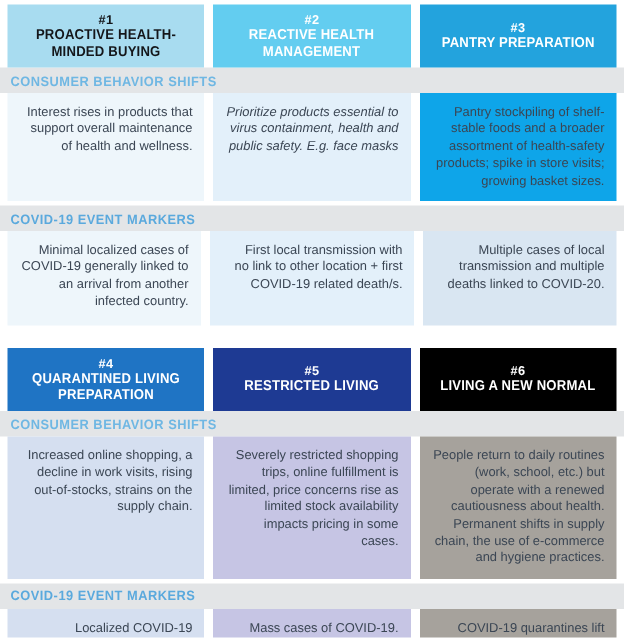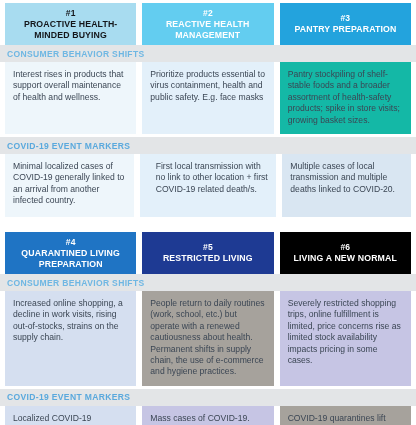--- a/index.html
+++ b/index.html
@@ -93,21 +93,21 @@
     display: flex;
     width: 406px;
     margin: 0 auto;
     gap: 6px;
     box-sizing: border-box;
   }
   .body-cell {
     flex: 1 1 0;
     box-sizing: border-box;
     padding: 7px 8px 8px 8px;
-    text-align: left;
+    text-align: right;
     font-size: 8.6px;
     line-height: 11.4px;
     color: #3b4654;
     font-family: "Liberation Sans", sans-serif;
   }
   .cbs-row .body-cell { min-height: 63px; }
   .evt-row .body-cell { min-height: 63px; }
 
   .spacer-white { height: 3px; background:#fff; width:100%; }
   .gap-blocks { height: 12px; background:#fff; width:100%; }
@@ -133,22 +133,22 @@
         <div class="hdr-title">PANTRY PREPARATION</div>
       </div>
     </div>
 
     <div class="band" style="background: rgb(227, 229, 231);">
       <span class="band-label">CONSUMER BEHAVIOR SHIFTS</span>
     </div>
 
     <div class="body-row cbs-row">
       <div class="body-cell" id="c1a" style="background: rgb(238, 246, 251);">Interest rises in products that support overall maintenance of health and wellness.</div>
-      <div class="body-cell" id="c2a" style="background: rgb(227, 240, 250);">Prioritize products essential to virus containment, health and public safety. E.g. face masks</div>
-      <div class="body-cell" id="c3a" style="background: #14b8a6;">Pantry stockpiling of shelf-stable foods and a broader assortment of health-safety products; spike in store visits; growing basket sizes.</div>
+      <div class="body-cell" id="c2a" style="background: rgb(227, 240, 250); font-style: italic;">Prioritize products essential to virus containment, health and public safety. E.g. face masks</div>
+      <div class="body-cell" id="c3a" style="background: #0ea5e9;">Pantry stockpiling of shelf-stable foods and a broader assortment of health-safety products; spike in store visits; growing basket sizes.</div>
     </div>
 
     <div class="spacer-white"></div>
 
     <div class="band dark" style="background: rgb(227, 229, 231);">
       <span class="band-label">COVID-19 EVENT MARKERS</span>
     </div>
 
     <div class="body-row evt-row">
       <div class="body-cell" id="e1a" style="background: rgb(238, 246, 251);">Minimal localized cases of COVID-19 generally linked to an arrival from another infected country.</div>
@@ -175,22 +175,22 @@
         <div class="hdr-title">LIVING A NEW NORMAL</div>
       </div>
     </div>
 
     <div class="band" style="background: rgb(227, 229, 231);">
       <span class="band-label">CONSUMER BEHAVIOR SHIFTS</span>
     </div>
 
     <div class="body-row cbs-row">
       <div class="body-cell" id="c1b" style="background: rgb(213, 223, 240);">Increased online shopping, a decline in work visits, rising out-of-stocks, strains on the supply chain.</div>
+      <div class="body-cell" id="c2b" style="background: rgb(198, 197, 228);">Severely restricted shopping trips, online fulfillment is limited, price concerns rise as limited stock availability impacts pricing in some cases.</div>
       <div class="body-cell" id="c3b" style="background: rgb(166, 162, 156);">People return to daily routines (work, school, etc.) but operate with a renewed cautiousness about health. Permanent shifts in supply chain, the use of e-commerce and hygiene practices.</div>
-      <div class="body-cell" id="c2b" style="background: rgb(198, 197, 228);">Severely restricted shopping trips, online fulfillment is limited, price concerns rise as limited stock availability impacts pricing in some cases.</div>
     </div>
 
     <div class="spacer-white"></div>
 
     <div class="band dark" style="background: rgb(227, 229, 231);">
       <span class="band-label">COVID-19 EVENT MARKERS</span>
     </div>
 
     <div class="body-row evt-row">
       <div class="body-cell" id="e1b" style="background: rgb(213, 223, 240);">Localized COVID-19 emergency actions. Percentage of people diagnosed continues to increase.</div>

